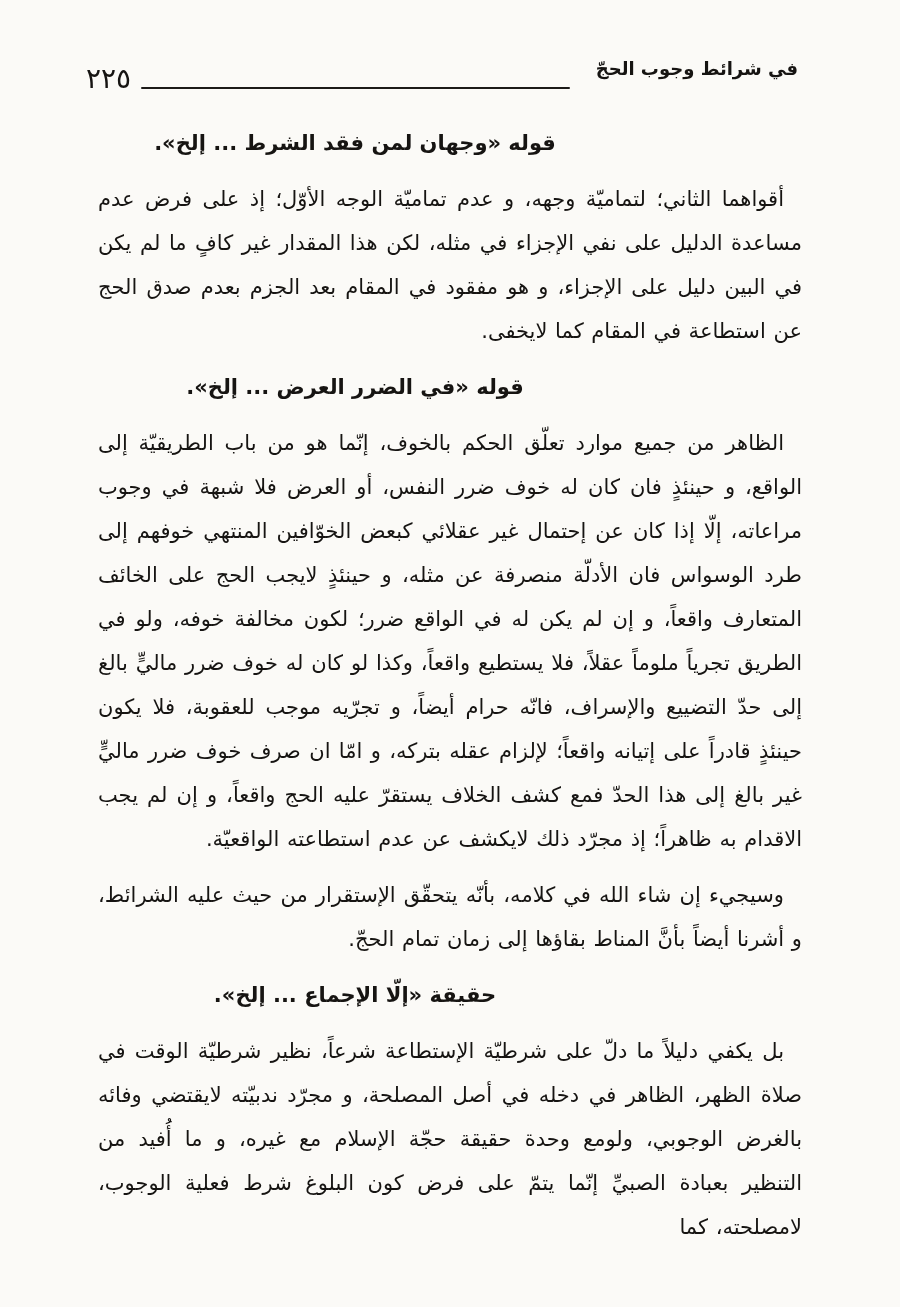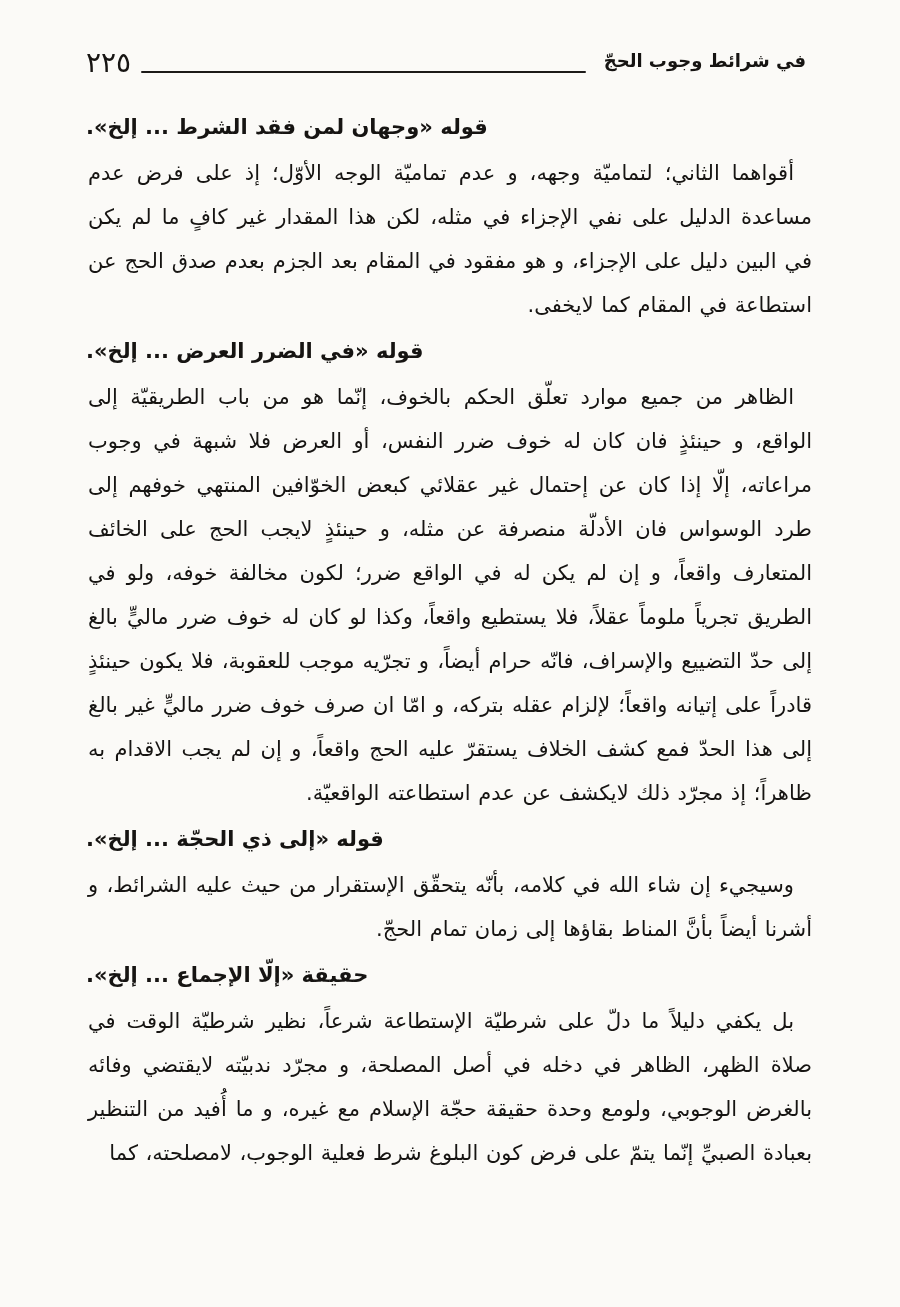--- a/index.html
+++ b/index.html
@@ -23,21 +23,21 @@
   
   .page-header {
     display: flex;
     flex-direction: row; 
     align-items: flex-end;
     margin-bottom: 26px;
   }
   .running-title {
     font-size: 18px;
     font-weight: 700;
-    margin: 8px;
+    margin: 16px;
     white-space: nowrap;
     letter-spacing: 0;
   }
   .header-rule {
     flex: 1;
     height: 2px;
     background: #1c1a18;
     margin: 0 10px 6px 10px;
     border-radius: 1px;
   }
@@ -52,24 +52,24 @@
     font-size: 21px;
     line-height: 44px;
     text-align: justify;
     text-justify: inter-word;
   }
   .section-heading {
     font-size: 21px;
     font-weight: 700;
     margin: 0 190px 0 0;
     line-height: 44px;
-    text-align: left;
+    text-align: center;
   }
   .section-paragraph {
-    margin: 2px;
+    margin: 12px;
     text-indent: 18px; 
     word-spacing: 1px;
   }
 </style>
 </head>
 <body>
 
 <div class="page">
 
   <header class="page-header">
@@ -79,21 +79,20 @@
   </header>
 
   <main class="page-body">
 
     <h2 class="section-heading">قوله «وجهان لمن فقد الشرط ... إلخ».</h2>
     <p class="section-paragraph">أقواهما الثاني؛ لتماميّة وجهه، و عدم تماميّة الوجه الأوّل؛ إذ على فرض عدم مساعدة الدليل على نفي الإجزاء في مثله، لكن هذا المقدار غير كافٍ ما لم يكن في البين دليل على الإجزاء، و هو مفقود في المقام بعد الجزم بعدم صدق الحج عن استطاعة في المقام كما لايخفى.</p>
 
     <h2 class="section-heading">قوله «في الضرر العرض ... إلخ».</h2>
     <p class="section-paragraph">الظاهر من جميع موارد تعلّق الحكم بالخوف، إنّما هو من باب الطريقيّة إلى الواقع، و حينئذٍ فان كان له خوف ضرر النفس، أو العرض فلا شبهة في وجوب مراعاته، إلّا إذا كان عن إحتمال غير عقلائي كبعض الخوّافين المنتهي خوفهم إلى طرد الوسواس فان الأدلّة منصرفة عن مثله، و حينئذٍ لايجب الحج على الخائف المتعارف واقعاً، و إن لم يكن له في الواقع ضرر؛ لكون مخالفة خوفه، ولو في الطريق تجرياً ملوماً عقلاً، فلا يستطيع واقعاً، وكذا لو كان له خوف ضرر ماليٍّ بالغ إلى حدّ التضييع والإسراف، فانّه حرام أيضاً، و تجرّيه موجب للعقوبة، فلا يكون حينئذٍ قادراً على إتيانه واقعاً؛ لإلزام عقله بتركه، و امّا ان صرف خوف ضرر ماليٍّ غير بالغ إلى هذا الحدّ فمع كشف الخلاف يستقرّ عليه الحج واقعاً، و إن لم يجب الاقدام به ظاهراً؛ إذ مجرّد ذلك لايكشف عن عدم استطاعته الواقعيّة.</p>
 
-    <h2 class="section-heading">قوله «إلى ذي الحجّة ... إلخ».</h2>
     <p class="section-paragraph">وسيجيء إن شاء الله في كلامه، بأنّه يتحقّق الإستقرار من حيث عليه الشرائط، و أشرنا أيضاً بأنَّ المناط بقاؤها إلى زمان تمام الحجّ.</p>
 
     <h2 class="section-heading">حقيقة «إلّا الإجماع ... إلخ».</h2>
     <p class="section-paragraph">بل يكفي دليلاً ما دلّ على شرطيّة الإستطاعة شرعاً، نظير شرطيّة الوقت في صلاة الظهر، الظاهر في دخله في أصل المصلحة، و مجرّد ندبيّته لايقتضي وفائه بالغرض الوجوبي، ولومع وحدة حقيقة حجّة الإسلام مع غيره، و ما أُفيد من التنظير بعبادة الصبيِّ إنّما يتمّ على فرض كون البلوغ شرط فعلية الوجوب، لامصلحته، كما</p>
 
   </main>
 
 </div>
 
 </body></html>

